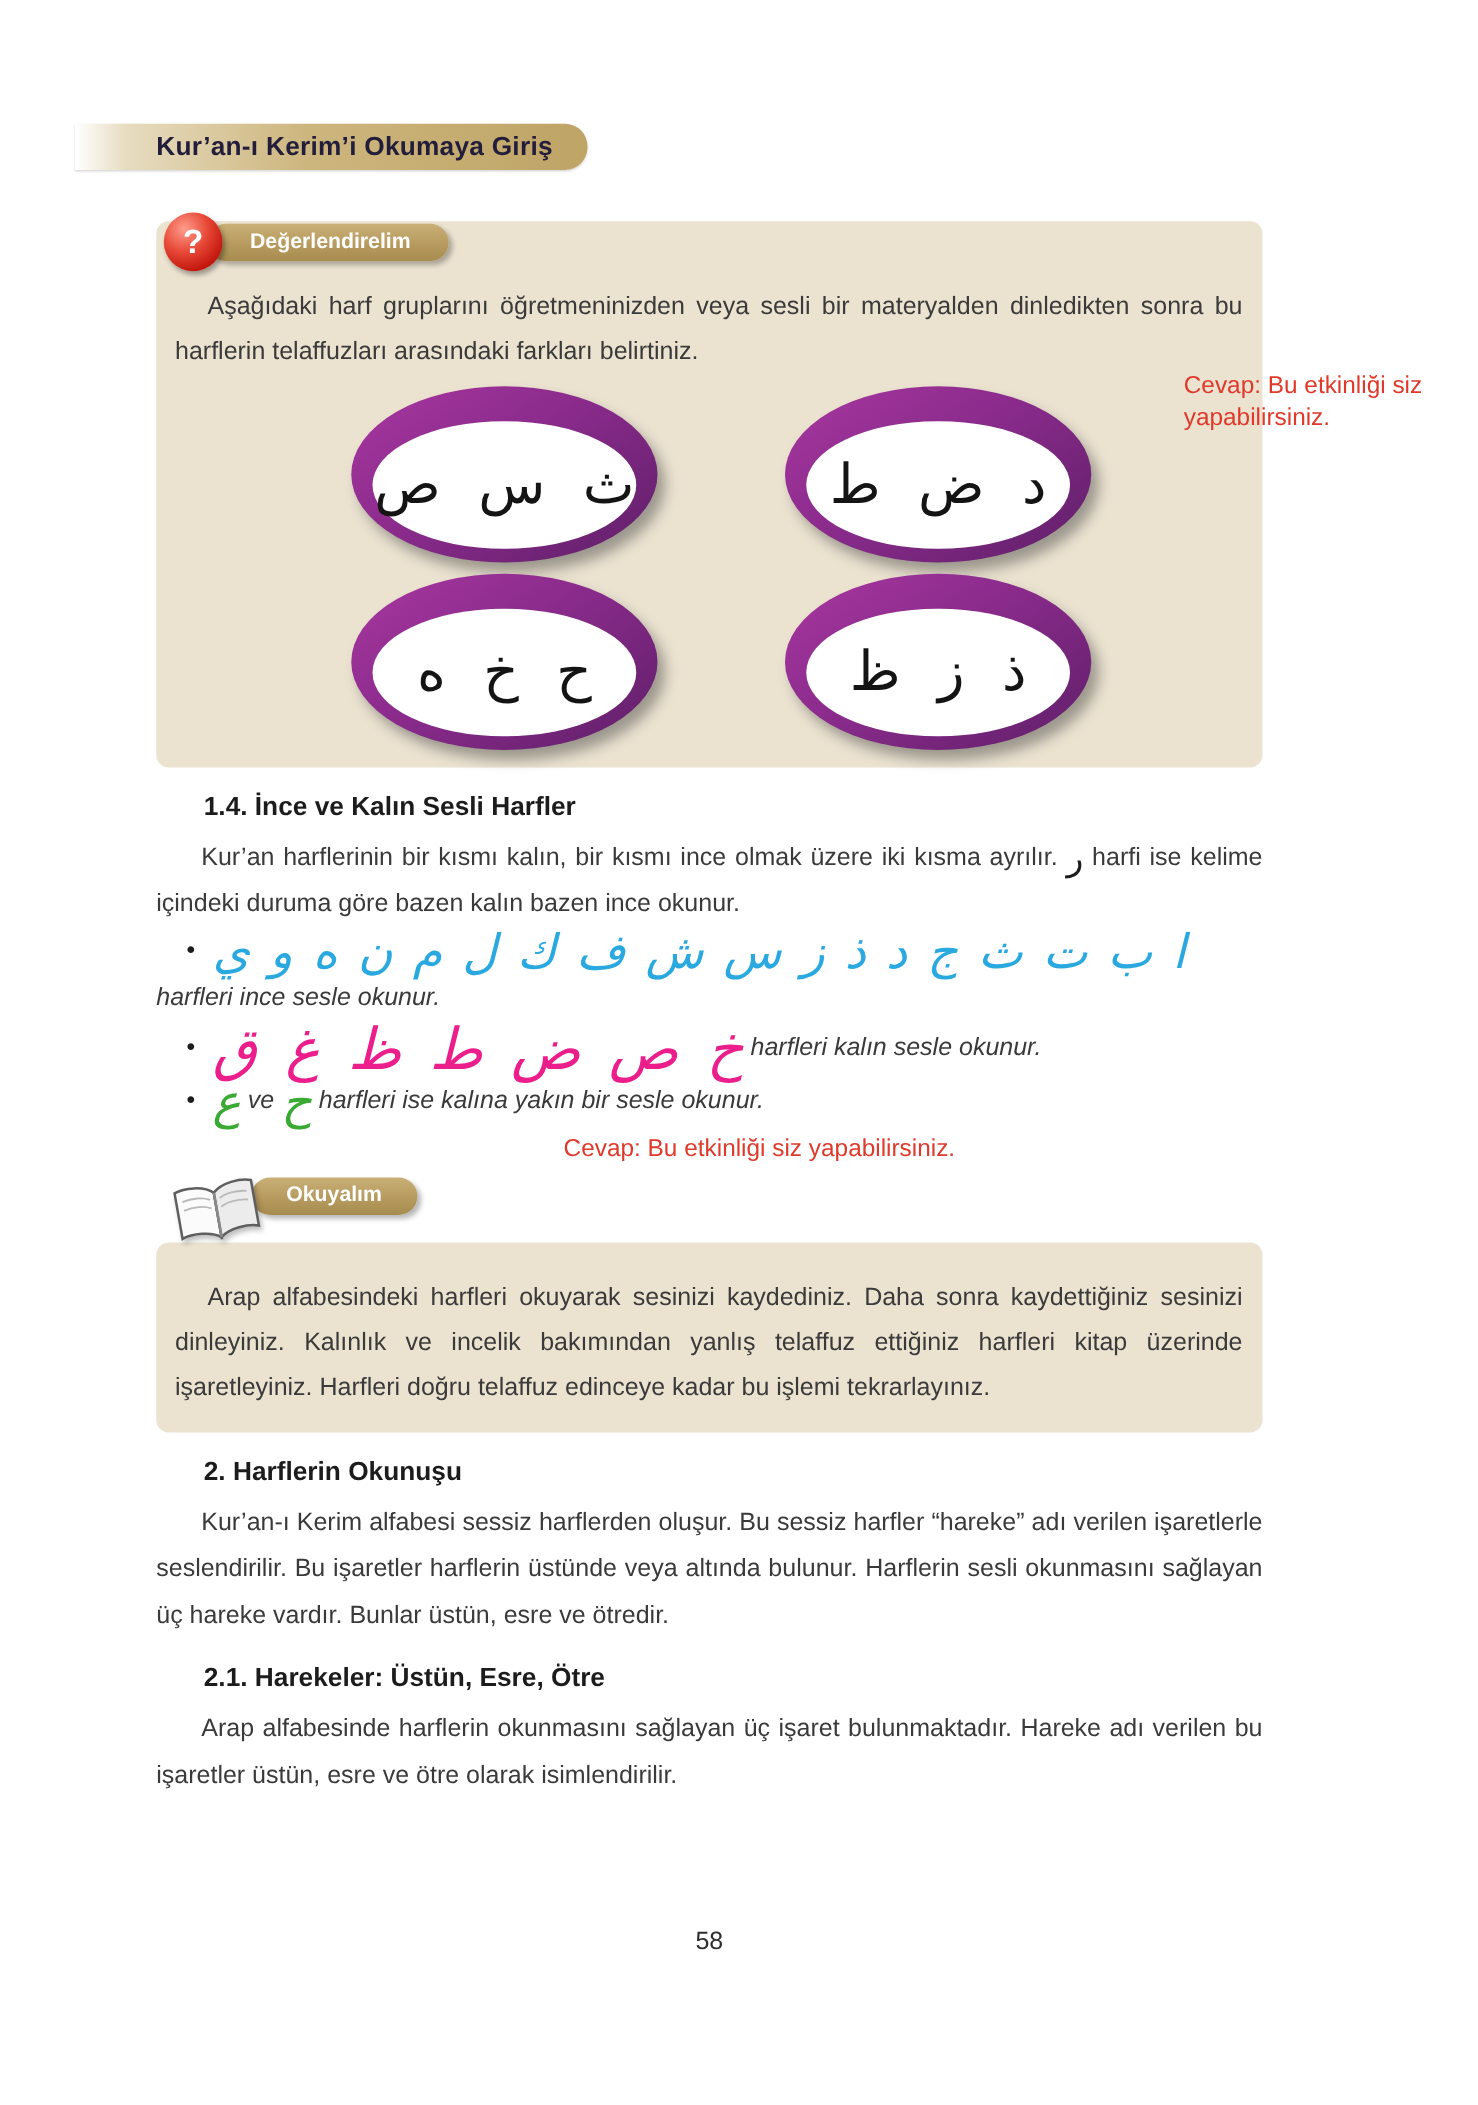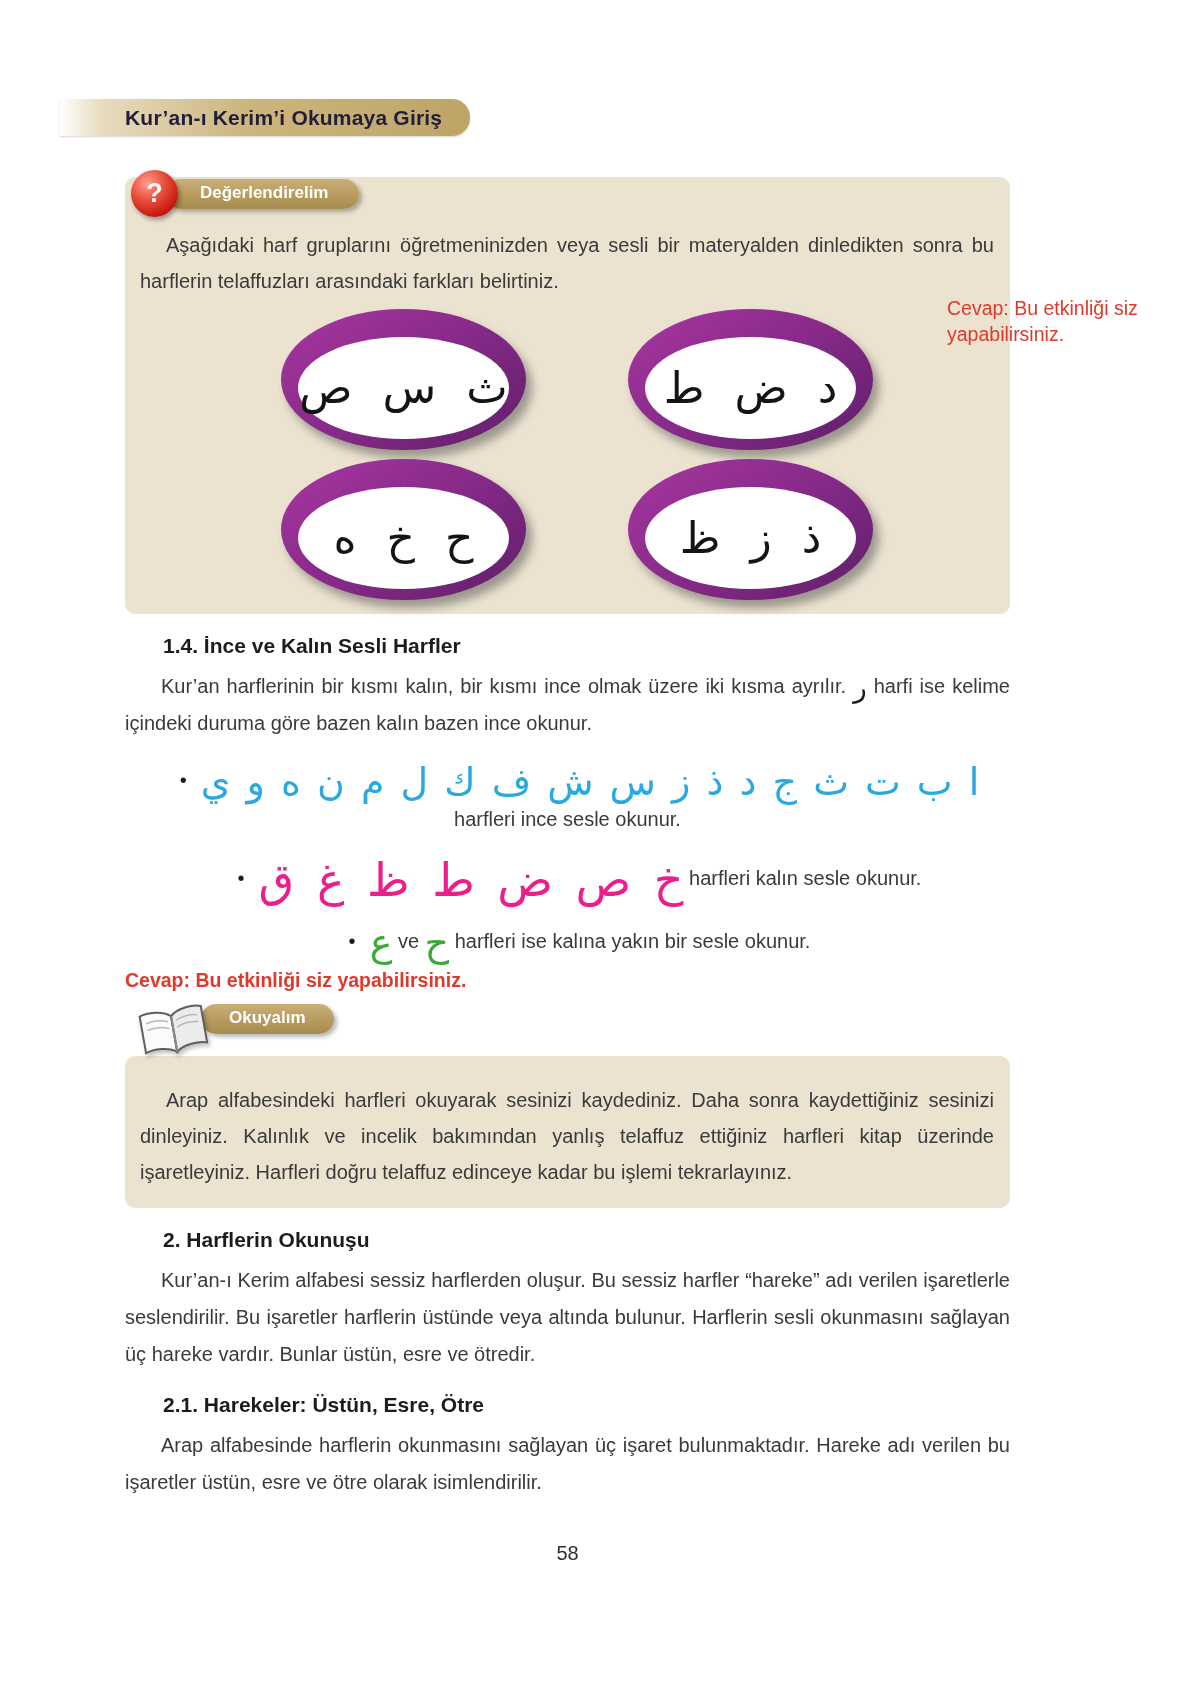--- a/index.html
+++ b/index.html
@@ -81,27 +81,27 @@
     position:absolute; left:7%; right:7%; top:20%; bottom:7.5%;
     background:#ffffff; border-radius:50%;
     display:flex; align-items:center; justify-content:center;
   }
   .arabic { font-family:"DejaVu Sans","Liberation Sans",sans-serif; line-height:1; vertical-align:middle; }
   .oval-letters { font-size:44px; color:#141414; word-spacing:16px; }
 
   
   .answer-note { color:#df392b; font-size:19.5px; line-height:1.35; }
   .note1 { position:absolute; top:118px; left:792px; width:215px;margin-left:30px; }
-  .note2 { margin-top:6px; text-align:left; margin-right:-80px;font-weight:bold; }
+  .note2 { margin-top:6px; text-align:center; margin-right:-80px; }
 
   
   .h-title { font-weight:bold; font-size:21px; color:#1c1c1c; text-indent:38px; margin-top:20px; }
   .par { font-size:20px; line-height:1.85; text-align:justify; text-indent:36px; margin-top:10px; color:#3a3a3a; }
 
-  .bullet-par { font-size:20px; line-height:1.8; margin-top:20px; text-indent:24px; text-align:center; }
+  .bullet-par { font-size:20px; line-height:1.8; margin-top:0; text-indent:24px; text-align:left;font-style:italic; }
   .bullet-dot::before { content:"•"; color:#1c1c1c; margin-right:14px; font-size:20px; }
   .letters-ince { font-size:38px; color:#2aa9e0; word-spacing:4px; }
   .letters-kalin { font-size:46px; color:#ec1e8c; word-spacing:8px; }
   .letters-yakin { font-size:38px; color:#3aaa35; }
   .ra-letter { font-size:28px; color:#1c1c1c; }
 
   
   .page-num { position:absolute; top:1542px; left:125px; width:885px; text-align:center; font-size:20px; color:#2e2e2e; }
 </style>
 </head>

